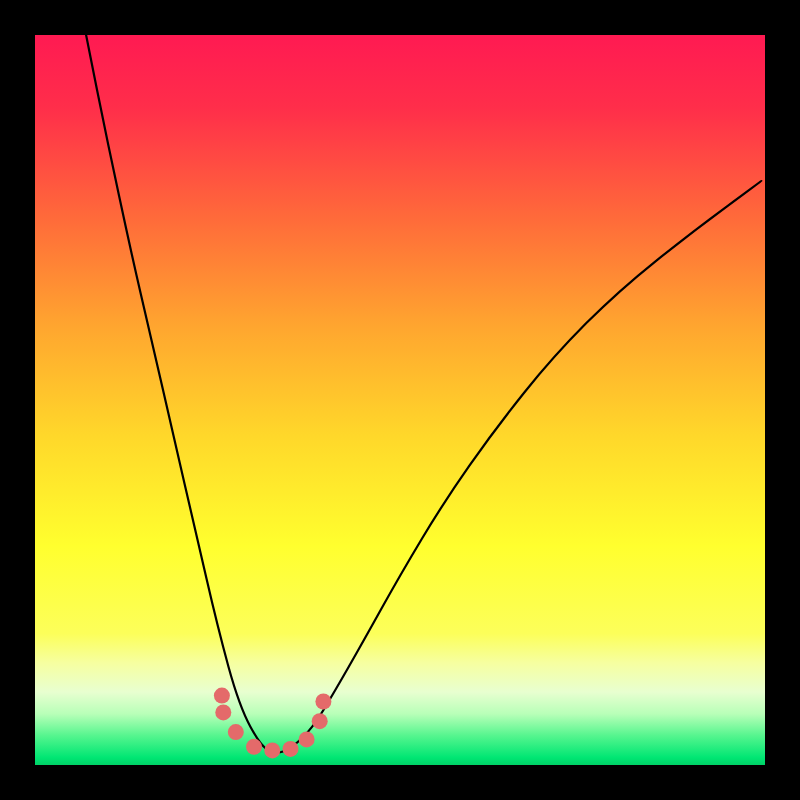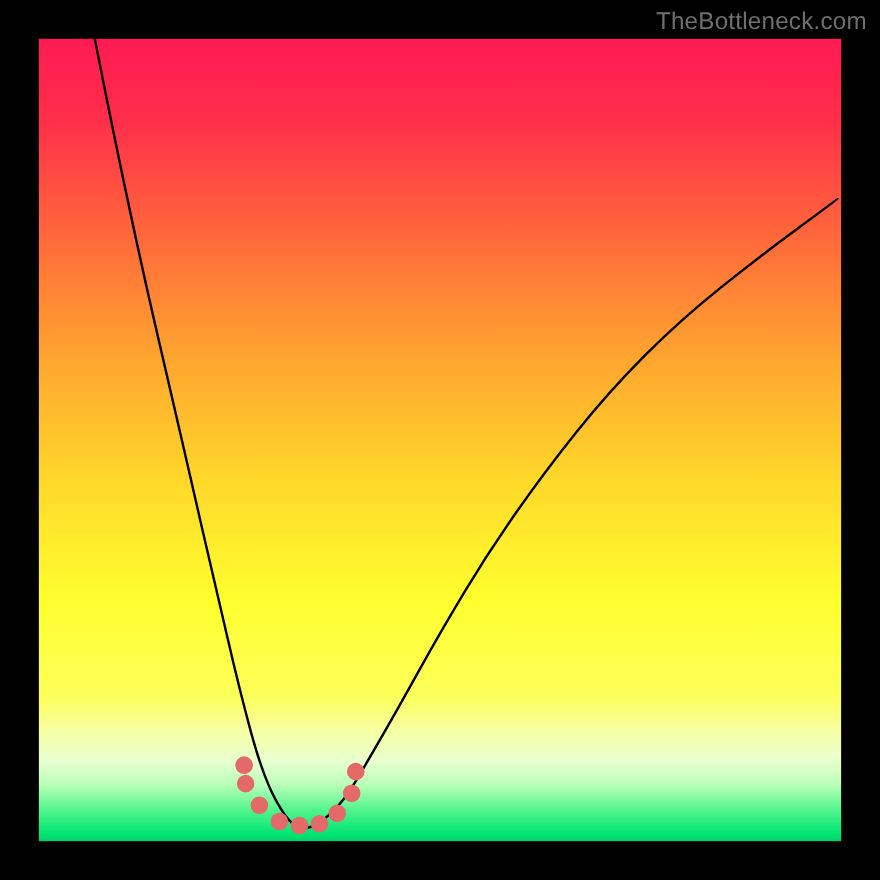--- a/index.html
+++ b/index.html
@@ -72,14 +72,13 @@
           <circle cx="200.8" cy="697.1" r="8" fill="#e46a6a"></circle>
           <circle cx="219.0" cy="711.8" r="8" fill="#e46a6a"></circle>
           <circle cx="237.3" cy="715.4" r="8" fill="#e46a6a"></circle>
           <circle cx="255.5" cy="713.9" r="8" fill="#e46a6a"></circle>
           <circle cx="271.6" cy="704.4" r="8" fill="#e46a6a"></circle>
           <circle cx="284.7" cy="686.2" r="8" fill="#e46a6a"></circle>
           <circle cx="288.4" cy="666.5" r="8" fill="#e46a6a"></circle>
         </g>
     </svg>
   </div>
-  <div class="watermark">TheBottleneck.com</div>
 </div>
 
 </body></html>

